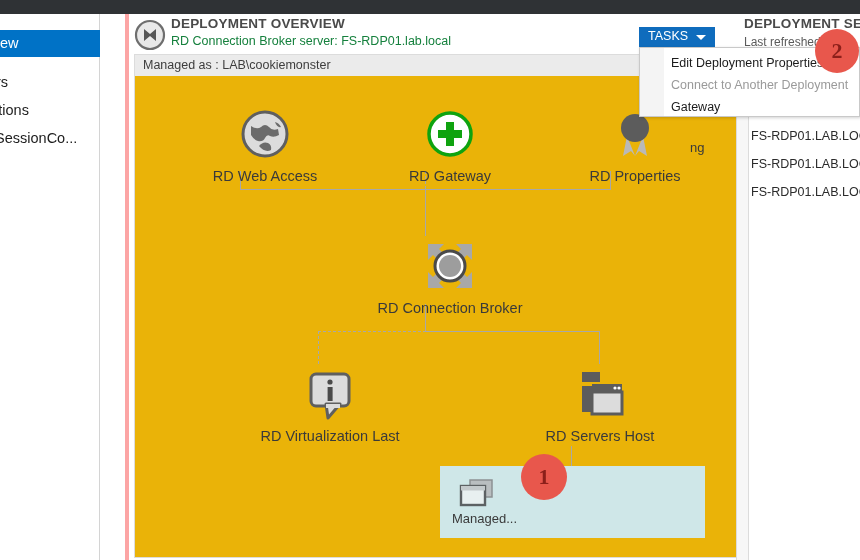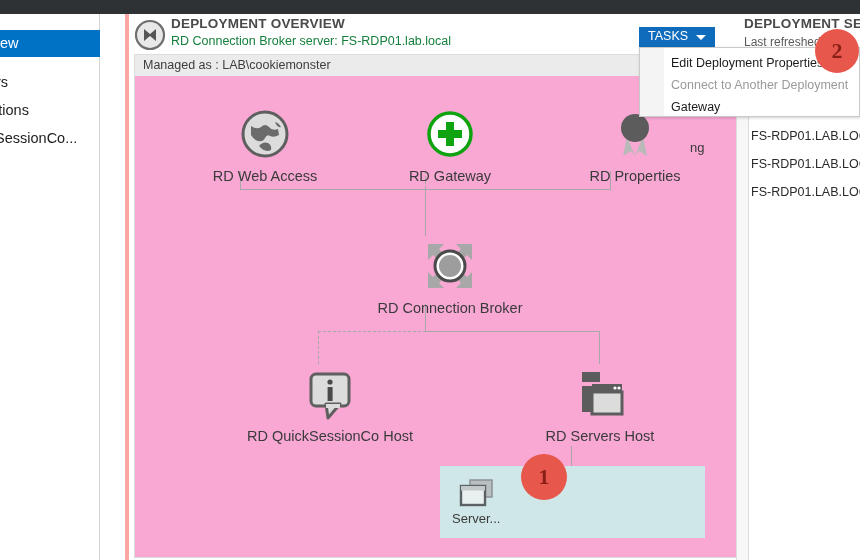--- a/index.html
+++ b/index.html
@@ -75,21 +75,21 @@
     text-align: right;
   }
   .managed-bar span {
     position: absolute; left: 8px; top: 3px;
     font-size: 12.5px; color: #3d3d3d;
   }
 
   
   .canvas {
     position: absolute; left: 5px; top: 62px; width: 605px; height: 482px;
-    background: #f9a8d4;
+    background: #eab308;
     border: 1px solid #dcdcdc;
     border-top: none;
     overflow: hidden;
   }
 
   
   .node { position: absolute; text-align: center; }
   .node .glyph {
     position: relative; width: 56px; height: 56px; margin: 0 auto;
   }
@@ -342,21 +342,21 @@
       <div class="node n-virt">
         <div class="glyph">
           <svg class="info-ic" viewBox="0 0 56 56">
             <rect x="9" y="8" width="38" height="32" rx="5" ry="5" fill="#dcdcdc" stroke="#5f5f5f" stroke-width="3"></rect>
             <path d="M24 38 l2 14 l12 -14 z" fill="#dcdcdc" stroke="#5f5f5f" stroke-width="3" stroke-linejoin="round"></path>
             <rect x="24" y="38" width="14" height="4" fill="#dcdcdc"></rect>
             <circle cx="28" cy="16" r="2.6" fill="#4a4a4a"></circle>
             <rect x="25.6" y="21" width="5" height="14" fill="#4a4a4a"></rect>
           </svg>
         </div>
-        <div class="label">RD QuickSessionCo Host</div>
+        <div class="label">RD Virtualization Last</div>
       </div>
 
       <div class="node n-sess">
         <div class="glyph">
           <svg class="sess-ic" viewBox="0 0 56 56">
             <rect x="10" y="6" width="18" height="10" fill="#5c5c5c"></rect>
             <rect x="10" y="20" width="18" height="26" fill="#5c5c5c"></rect>
             <rect x="20" y="18" width="30" height="8" fill="#5c5c5c"></rect>
             <rect x="20" y="26" width="30" height="22" fill="#dcdcdc" stroke="#5c5c5c" stroke-width="3"></rect>
             <circle cx="43" cy="22" r="1.6" fill="#ffffff"></circle>
@@ -367,21 +367,21 @@
       </div>
 
       <div class="collection-tile">
         <span class="tile-glyph">
           <svg width="38" height="30" viewBox="0 0 38 30">
             <rect x="12" y="2" width="22" height="17" fill="#b9bec0" stroke="#8d9193" stroke-width="1.5"></rect>
             <rect x="3" y="8" width="24" height="19" fill="#e8f0f0" stroke="#5c6163" stroke-width="2.4"></rect>
             <rect x="3" y="8" width="24" height="4.5" fill="#c3c9cb"></rect>
           </svg>
         </span>
-        <span class="tile-label">Server...</span>
+        <span class="tile-label">Managed...</span>
       </div>
 
     </div>
   </div>
 
   <span class="rp-fragment">ng</span>
 
   <div class="rightpane">
     <div class="rp-title">DEPLOYMENT SER</div>
     <div class="rp-sub">Last refreshed on</div>

